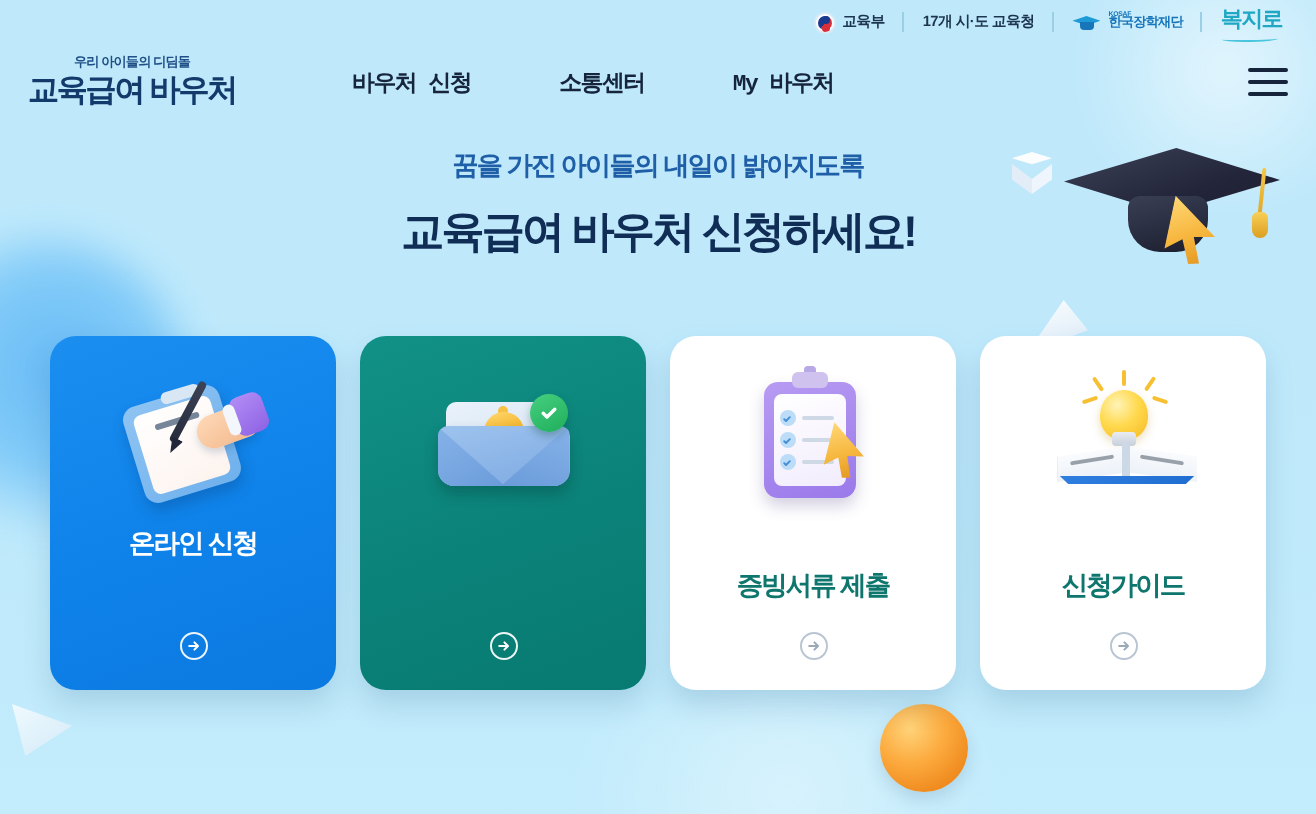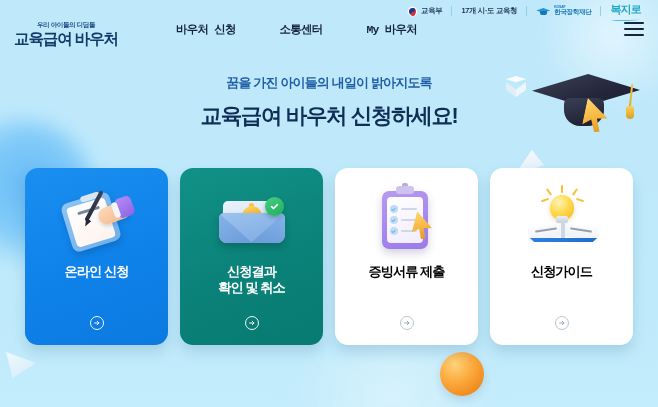--- a/index.html
+++ b/index.html
@@ -144,21 +144,21 @@
     height: 2px;
     border-bottom: 1.2px solid #49c6dd;
     border-radius: 0 0 60% 40%;
   }
 
   
   .nav-bar {
     position: relative;
     height: 38px;
     display: flex;
-    align-items: flex-start;
+    align-items: center;
     padding: 0 14px 0 14px;
     z-index: 6;
   }
   .brand {
     display: flex;
     flex-direction: column;
     align-items: center;
     line-height: 1;
     flex: none;
     cursor: pointer;
@@ -379,21 +379,21 @@
   }
   .card-label {
     font-size: 13.2px;
     font-weight: 800;
     letter-spacing: -.95px;
     line-height: 1.22;
     text-align: center;
   }
   .card-blue  .card-label,
   .card-teal  .card-label { color: #ffffff; }
-  .card-white .card-label { color: #000000; }
+  .card-white .card-label { color: #0f766e; margin-top: 21px; }
 
   .card-arrow {
     position: absolute;
     bottom: 15px;
     left: 50%;
     transform: translateX(-50%);
     width: 14px; height: 14px;
     border-radius: 50%;
     display: flex; align-items: center; justify-content: center;
     font-size: 8px;
@@ -785,24 +785,20 @@
         </span>
         <span class="env-body"></span>
         <span class="env-flap-l"></span>
         <span class="env-flap-r"></span>
         <span class="env-check">
           <svg width="11" height="11" viewBox="0 0 11 11" aria-hidden="true">
             <path d="M2.6 5.6 4.5 7.5 8.4 3.6" fill="none" stroke="#ffffff" stroke-width="1.7" stroke-linecap="round" stroke-linejoin="round"></path>
           </svg>
         </span>
       </div>
-    </div>
-    <div class="card-label">
-      <span>신청결과</span><br>
-      <span>확인 및 취소</span>
     </div>
     <div class="card-arrow">
       <svg width="8" height="8" viewBox="0 0 8 8" aria-hidden="true">
         <path d="M1.6 4h4.3M4.2 2.2 6 4 4.2 5.8" fill="none" stroke="currentColor" stroke-width="1" stroke-linecap="round" stroke-linejoin="round"></path>
       </svg>
     </div>
   </div>
 
   <div class="card card-white">
     <div class="card-art">

